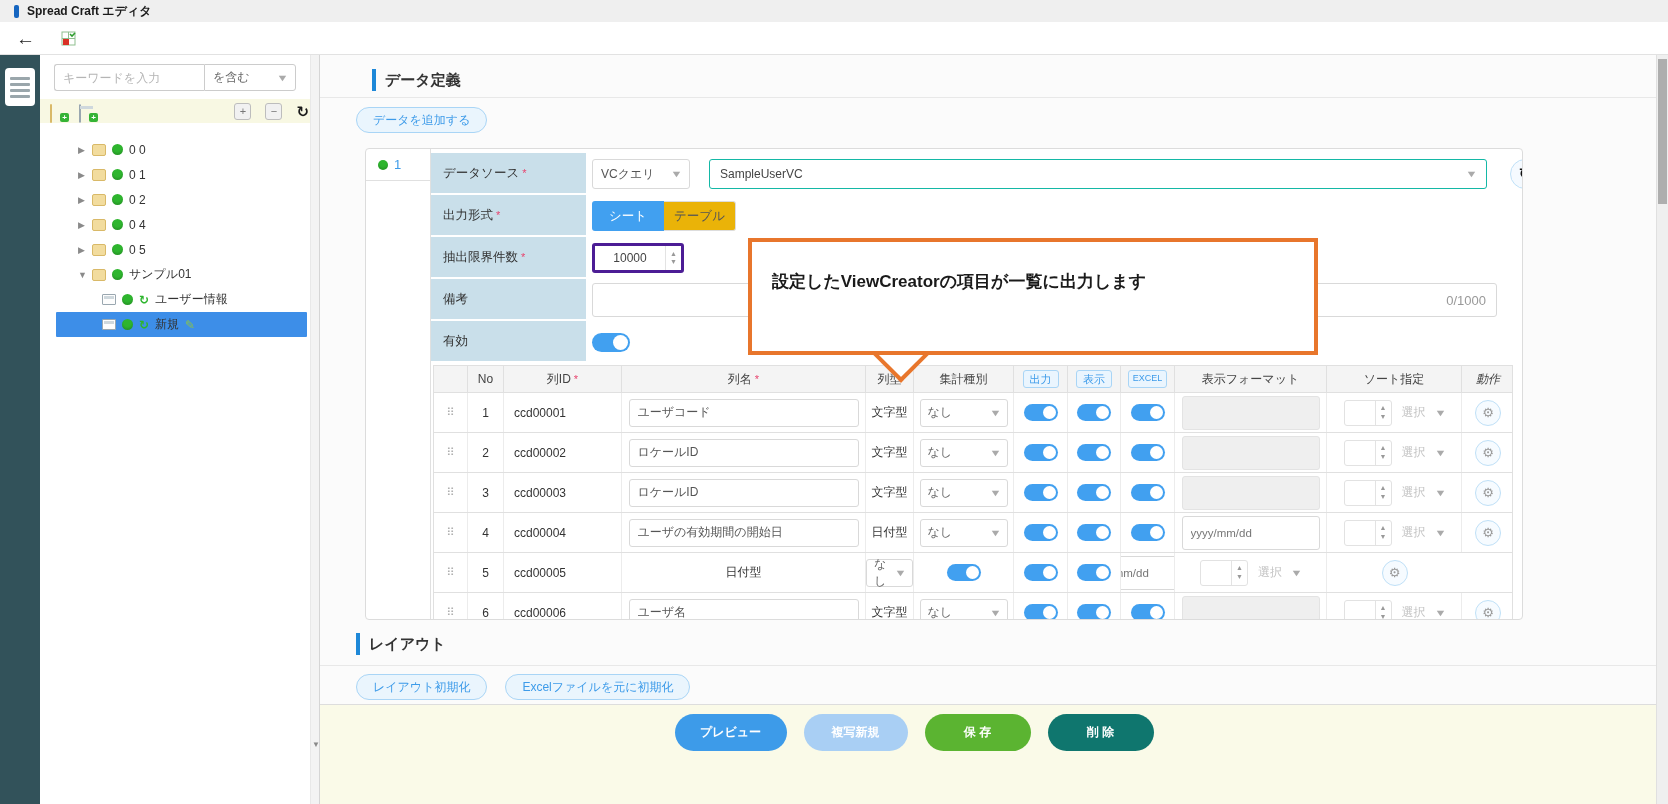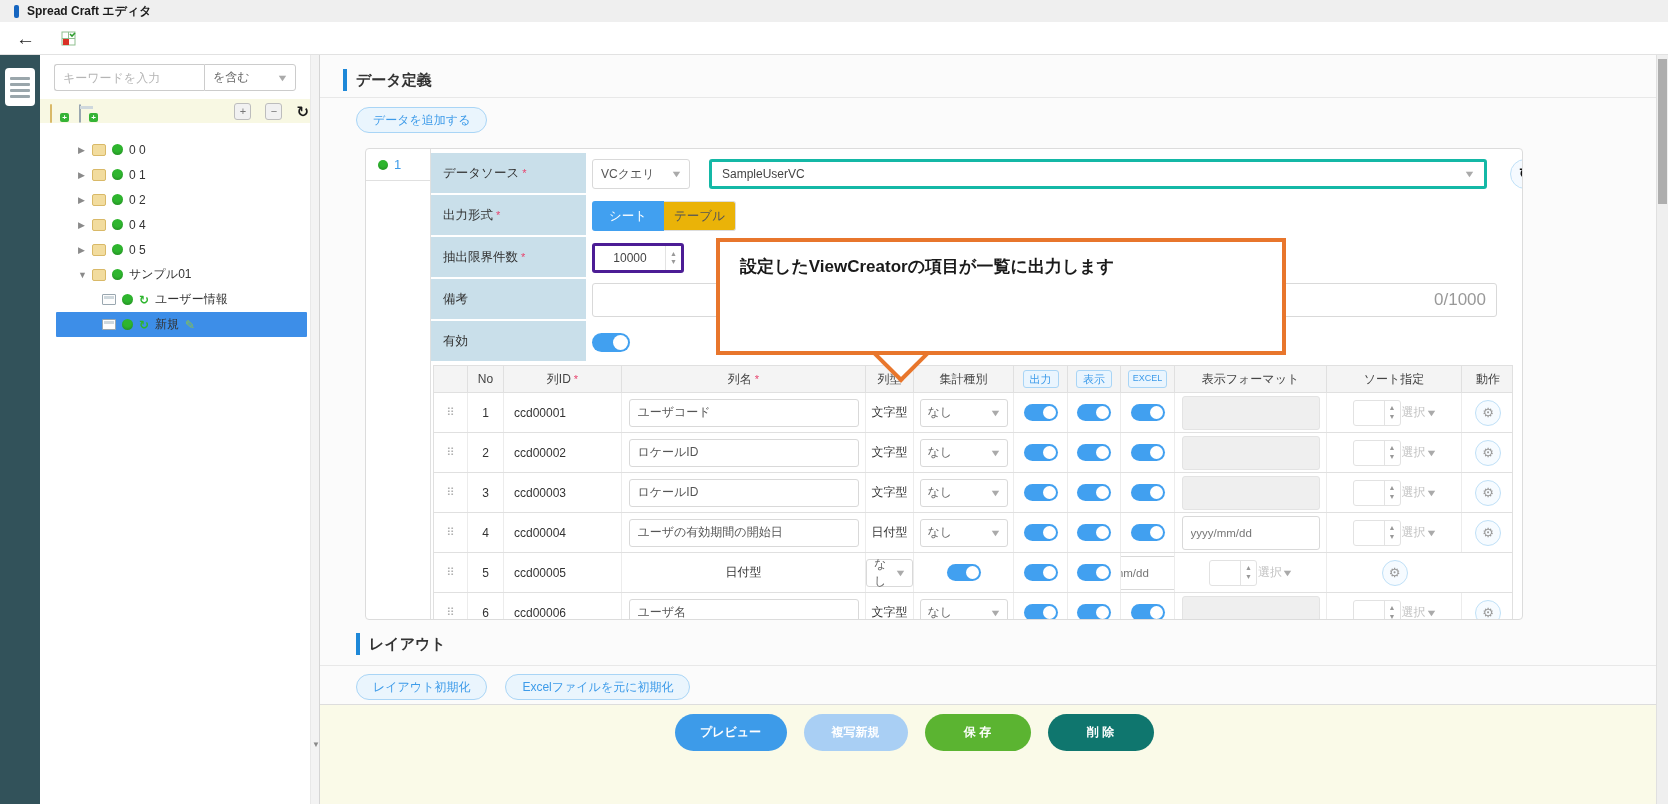--- a/index.html
+++ b/index.html
@@ -66,66 +66,66 @@
   .card { position:absolute; left:45px; top:93px; width:1158px; height:472px; background:#fff; border:1px solid #dcdcdc; border-radius:4px; overflow:hidden; display:flex; }
   .tabstrip { width:65px; border-right:1px solid #e0e0e0; flex:none; }
   .tabcell { height:32px; display:flex; align-items:center; gap:6px; padding-left:12px; border-bottom:1px solid #e0e0e0; }
   .tabnum { color:#3d9be9; font-size:13px; }
   .card-content { flex:1; padding-top:4px; position:relative; }
   .frow { display:flex; height:42px; align-items:stretch; margin-bottom:0; }
   .flabel { width:155px; flex:none; background:#c9dfea; display:flex; align-items:center; padding-left:12px; font-size:12.5px; color:#333; margin-bottom:2px; }
   .req { color:#e8446e; margin-left:3px; font-size:11px; }
   .fval { flex:1; display:flex; align-items:center; padding-left:6px; }
   .select-box { height:30px; border:1px solid #d9d9d9; border-radius:3px; background:#fff; display:flex; align-items:center; justify-content:space-between; padding:0 8px; font-size:12px; color:#555; }
-  .combo { height:30px; border:3px solid #14b8a6; border-radius:3px; background:#fff; display:flex; align-items:center; justify-content:space-between; padding:0 10px; font-size:12px; color:#444; }
+  .combo { height:30px; border:1px solid #14b8a6; border-radius:3px; background:#fff; display:flex; align-items:center; justify-content:space-between; padding:0 10px; font-size:12px; color:#444; }
   .circle-btn { width:30px; height:30px; border-radius:50%; border:1px solid #bfe0f7; background:#f5faff; display:flex; align-items:center; justify-content:center; font-size:15px; font-weight:bold; color:#111; }
   .seg { height:30px; display:flex; }
   .seg .on { width:72px; background:#41a0f0; color:#fff; font-size:12.5px; display:flex; align-items:center; justify-content:center; border-radius:3px 0 0 3px; }
   .seg .off { width:72px; background:#eab308; color:#555; border:1px solid #ddd; border-left:none; font-size:12.5px; display:flex; align-items:center; justify-content:center; border-radius:0 3px 3px 0; }
   .numbox { height:30px; width:92px; border:3px solid #4c1d95; border-radius:3px; background:#fff; display:flex; }
   .numbox .nval { flex:1; display:flex; align-items:center; justify-content:center; font-size:12px; color:#444; }
   .spin { width:16px; border-left:1px solid #e3e3e3; display:flex; flex-direction:column; align-items:center; justify-content:center; font-size:7px; color:#999; line-height:1.2; }
   .note-input { height:34px; border:1px solid #d9d9d9; border-radius:3px; background:#fff; display:flex; align-items:center; justify-content:flex-end; padding:0 10px; }
-  .counter { font-size:17px; color:#999; }
+  .counter { font-size:13px; color:#999; }
   .toggle { width:38px; height:19px; border-radius:10px; background:#41a0f0; position:relative; flex:none; }
   .toggle::after { content:""; position:absolute; right:2px; top:2px; width:15px; height:15px; border-radius:50%; background:#fff; }
   .toggle.sm { width:34px; height:17px; }
   .toggle.sm::after { width:13px; height:13px; }
 
   
   .dtable { position:absolute; left:2px; top:216px; width:1080px; font-size:12px; color:#333; }
   .hrow, .drow { display:grid; grid-template-columns:34px 36px 118px 244px 48px 100px 54px 53px 54px 152px 135px 52px; }
   .hrow { background:#f4f4f4; border:1px solid #e0e0e0; height:28px; }
   .hrow > div { display:flex; align-items:center; justify-content:center; border-right:1px solid #e0e0e0; font-size:12px; color:#444; }
-  .hrow > div:last-child { border-right:none; }
+  .hrow > div:last-child { border-right:none;font-style:italic; }
   .hchip { border:1px solid #a9d5f6; background:#eaf5fe; color:#3d9be9; border-radius:3px; font-size:11px; padding:1px 6px; line-height:1.3; }
   .hchip.xl { font-size:9px; padding:2px 4px; }
   .drow { background:#fff; border:1px solid #e0e0e0; border-top:none; height:40px; }
   .drow > div { display:flex; align-items:center; justify-content:center; border-right:1px solid #ececec; overflow:hidden; }
   .drow > div:last-child { border-right:none; }
   .cell-left { justify-content:flex-start !important; padding-left:10px; }
   .drag { color:#b0b0b0; font-size:11px; }
   .mini-input { width:230px; height:28px; border:1px solid #d9d9d9; border-radius:3px; font-size:12px; color:#555; padding:0 8px; background:#fff; }
   .mini-sel { width:88px; height:28px; border:1px solid #d9d9d9; border-radius:3px; background:#fff; display:flex; align-items:center; justify-content:space-between; padding:0 7px; font-size:12px; color:#666; }
   .fmt-input { width:138px; height:26px; border:1px solid #d9d9d9; border-radius:3px; font-size:11.5px; color:#777; padding:16px 8px; background:#fff; }
   .fmt-input.dis { background:#efefef; border-color:#e3e3e3; }
-  .sort-wrap { display:flex; align-items:center; gap:1px; }
+  .sort-wrap { display:flex; align-items:center; gap:10px; }
   .sort-box { width:48px; height:26px; border:1px solid #e2e2e2; border-radius:3px; background:#fff; display:flex; }
   .sort-box .sv { flex:1; }
   .sort-lbl { font-size:12px; color:#c2c2c2; }
   .gear-btn { width:26px; height:26px; border-radius:50%; border:1px solid #bfe0f7; background:#f6fbff; display:flex; align-items:center; justify-content:center; font-size:13px; color:#9a9a9a; }
 
   
   .card-scroll { width:14px; flex:none; background:#fafafa; border-left:1px solid #ececec; position:relative; }
   .card-scroll .uarr { position:absolute; top:3px; left:3px; font-size:7px; color:#555; }
   .card-scroll .darr { position:absolute; bottom:3px; left:3px; font-size:7px; color:#555; }
   .card-scroll .thumb { position:absolute; left:2px; top:16px; width:9px; height:300px; background:#c2c2c2; border-radius:4px; }
 
   
-  .callout { position:absolute; left:716px; top:238px; width:570px; height:117px; background:#fff; border:4px solid #e8762c; z-index:30; padding:13px 20px; }
+  .callout { position:absolute; left:748px; top:238px; width:570px; height:117px; background:#fff; border:4px solid #e8762c; z-index:30; padding:28px 20px; }
   .callout .txt { font-size:17px; font-weight:bold; color:#1a1a1a; }
   .callout-tail { position:absolute; left:880px; top:332px; width:42px; height:42px; background:#fff; border-right:4px solid #e8762c; border-bottom:4px solid #e8762c; transform:rotate(45deg); z-index:29; }
 
   
   .layout-head { position:absolute; left:36px; top:578px; }
   .layout-btns { position:absolute; left:36px; top:619px; display:flex; gap:18px; }
 
   .footer { left:320px; top:704px; width:1348px; height:100px; background:#fafae8; border-top:1px solid #ddd; display:flex; align-items:flex-start; justify-content:center; gap:17px; padding-top:9px; padding-right:160px; }
   .big-btn { height:37px; border-radius:19px; border:none; color:#fff; font-size:12px; font-weight:bold; display:flex; align-items:center; justify-content:center; }
   .bp { width:112px; background:#3d9be9; }
@@ -235,21 +235,21 @@
       <span class="pencil">✎</span>
     </div>
   </div>
   <div class="left-scroll">
     <span class="darr">▼</span>
   </div>
 </div>
 
 <div class="abs main">
 
-  <div class="sec-head" style="position:absolute; left:23px; top:14px;">
+  <div class="sec-head" style="position:absolute; left:52px; top:14px;">
     <span class="sec-bar"></span>
     <span class="sec-title">データ定義</span>
   </div>
   <div class="divider" style="top:42px;"></div>
 
   <div class="pill-btn" style="position:absolute; left:36px; top:52px;">
     <span>データを追加する</span>
   </div>
 
   <div class="card">

